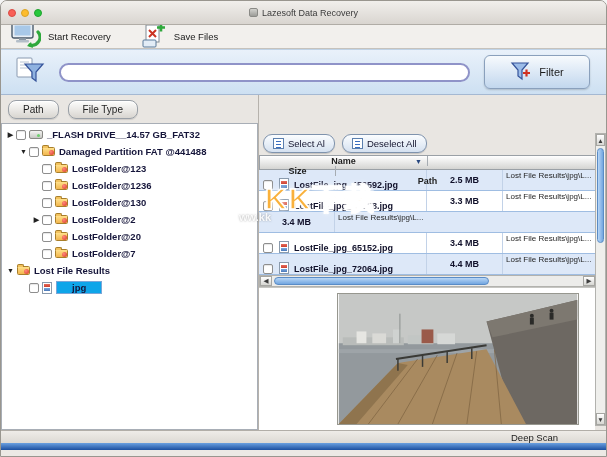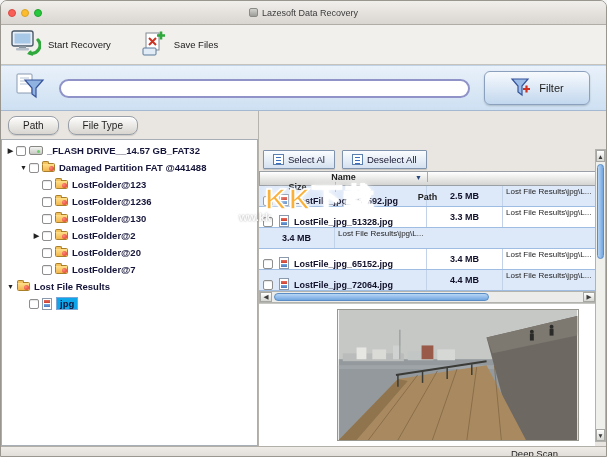--- a/index.html
+++ b/index.html
@@ -13,21 +13,21 @@
   .lights{display:flex;gap:5px;margin-left:7px;z-index:2;}
   .light{width:8px;height:8px;border-radius:50%;}
   .light.red{background:#f95f57;border:1px solid #d94a43;}
   .light.yellow{background:#fdbc2e;border:1px solid #d9a326;}
   .light.green{background:#28c83c;border:1px solid #1fa32f;}
   .title{position:absolute;left:0;right:0;top:0;bottom:0;display:flex;align-items:center;
     justify-content:center;gap:4px;font-size:9px;color:#3c3c3c;}
   .appicon{width:9px;height:9px;border-radius:2px;border:1px solid #8a8a86;
     background:linear-gradient(#d2d2ce,#9c9c98);}
   
-  .toolbar{height:40px;display:flex;align-items:center;gap:28px;padding-left:10px;
+  .toolbar{height:24px;display:flex;align-items:center;gap:28px;padding-left:10px;
     background:#f2f0ed;border-bottom:1px solid #c6c2bc;}
   .tbtn{display:flex;align-items:center;gap:7px;background:none;border:none;
     font-family:inherit;font-size:9.5px;color:#1a1a1a;padding:0;}
   
   .filterbar{height:46px;display:flex;align-items:center;gap:14px;padding:0 16px 0 14px;
     background:linear-gradient(#e9f1fa,#cde0f2);border-bottom:1px solid #a4b8d2;
     border-top:1px solid #bfd2e6;}
   .search{flex:1;height:19px;border:2px solid #8f93c8;border-radius:10px;background:#fff;
     outline:none;padding:0 8px;font-size:10px;font-family:inherit;}
   .filter-btn{width:106px;height:34px;flex:none;display:flex;align-items:center;justify-content:center;
@@ -41,21 +41,21 @@
   .tab{height:19px;padding:0 14px;display:flex;align-items:center;border:1px solid #999fa6;
     border-radius:8px;background:linear-gradient(#fdfdfc,#d8d5d0);font-size:10px;color:#1e1e1e;
     box-shadow:inset 0 1px 0 rgba(255,255,255,.9),0 1px 1px rgba(0,0,0,.12);}
   .tree{flex:1;background:#fff;border:1px solid #a8aeb6;overflow:hidden;padding-top:2px;}
   .trow{display:flex;align-items:center;height:17px;font-size:9.5px;font-weight:700;
     color:#15153a;white-space:nowrap;padding-left:3px;}
   .exp{width:11px;flex:none;text-align:center;font-size:7px;color:#222;line-height:17px;}
   .cb{width:10px;height:10px;flex:none;background:#fff;border:1px solid #8e8e8e;border-radius:2px;
     box-shadow:inset 0 1px 1px rgba(0,0,0,.1);margin-right:2px;}
   .tlabel{margin-left:2px;text-align:center;}
-  .trow.sel .tlabel{background:#0ea5e9;border:1px solid #7aa6d8;padding:0 3px;}
+  .trow.sel .tlabel{background:#0ea5e9;border:1px solid #7aa6d8;padding:0 15px;}
   
   .i-folder{width:13px;height:9px;flex:none;margin:0 2px 0 1px;position:relative;border-radius:1.5px;
     background:linear-gradient(#ffe08a,#f2b64e);border:1px solid #a97f2a;}
   .i-folder::before{content:"";position:absolute;top:-3px;left:-1px;width:5px;height:2px;
     background:#f3c35f;border:1px solid #a97f2a;border-bottom:none;border-radius:2px 2px 0 0;}
   .i-folder.lost::after{content:"";position:absolute;right:0;bottom:0;width:5px;height:5px;
     border-radius:50%;background:radial-gradient(circle at 35% 35%,#ff8a7a,#d8392a);}
   .i-drive{width:14px;height:9px;flex:none;margin:0 2px 0 1px;position:relative;border-radius:2px;
     background:linear-gradient(#f3f3f1,#c7c7c3);border:1px solid #878783;}
   .i-drive::after{content:"";position:absolute;right:2px;top:2.5px;width:3px;height:3px;
@@ -65,21 +65,21 @@
   .i-file::after{content:"";position:absolute;left:1px;right:1px;top:1.5px;height:3px;
     background:linear-gradient(#e86a5a,#c94030);}
   .i-file::before{content:"";position:absolute;left:1px;right:1px;bottom:1.5px;height:3px;
     background:linear-gradient(#7aa8e0,#4a78b8);}
   
   .rightpanel{flex:1;position:relative;}
   .rp-inner{position:absolute;left:0;top:0;right:11px;bottom:0;display:flex;flex-direction:column;}
   .rp-gap{height:36px;background:#e9e6e2;}
   .rp-top{height:24px;background:#e9e6e2;display:flex;align-items:center;gap:7px;padding:0 4px;}
   .pill{display:flex;align-items:center;gap:4px;height:19px;padding:0 9px;border:1px solid #7f93ad;
-    border-radius:1px;background:linear-gradient(#fbfdff,#d5e1f0);font-family:inherit;
+    border-radius:9px;background:linear-gradient(#fbfdff,#d5e1f0);font-family:inherit;
     font-size:9.5px;color:#14142e;box-shadow:0 1px 1px rgba(0,0,0,.15);}
   .i-list{width:11px;height:11px;flex:none;background:#fff;border:1px solid #5b7fae;position:relative;}
   .i-list::before{content:"";position:absolute;left:2px;right:2px;top:2px;height:1.5px;
     background:#3a6fc0;box-shadow:0 3px 0 #3a6fc0,0 6px 0 #3a6fc0;}
   .thead{height:15px;display:flex;background:linear-gradient(#ffffff,#d4d4d2);
     border:1px solid #9aa0a6;border-right:none;font-size:9px;font-weight:700;color:#1e1e1e;flex-direction:column;}
   .th{display:flex;align-items:center;justify-content:center;border-right:1px solid #a6acb2;position:relative;}
   .th-name{width:168px;}
   .th-size{width:76px;}
   .th-path{flex:1;border-right:none;}

